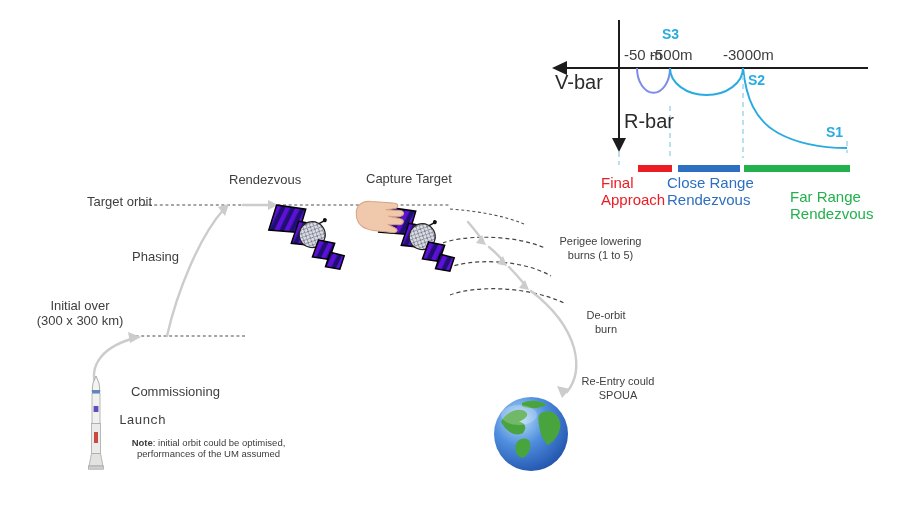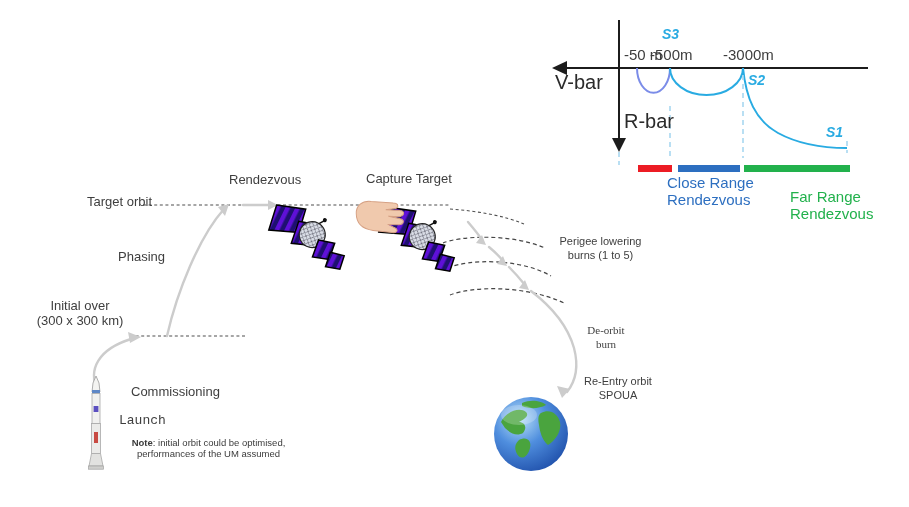--- a/index.html
+++ b/index.html
@@ -7,21 +7,21 @@
     position:relative; width:909px; height:507px; background:#ffffff;
     font-family:"Liberation Sans", sans-serif; overflow:hidden;
   }
   svg.layer { position:absolute; left:0; top:0; }
 
   .label { position:absolute; color:var(--ink,#3e3e3e); font-size:13px; white-space:nowrap; line-height:1.15; }
   .center { text-align:center; white-space:normal; }
   .small  { font-size:15px; }
   .mid    { font-size:11px; line-height:1.25; }
   .axis-label { font-size:20px; color:#2b2b2b; }
-  .station { font-size:14px; font-weight:bold; color:var(--cyan,#29abe2);font-style:italic; }
+  .station { font-size:14px; font-weight:bold; color:var(--cyan,#29abe2); }
   .phase   { font-size:15px; line-height:1.1; font-weight:500; }
   .phase-final { color:var(--red,#ec1c24); }
   .phase-close { color:var(--blue,#2d6fc0); }
   .phase-far   { color:var(--green,#22b14c); }
   .note { font-size:9.5px; line-height:1.2; color:#3b3b3b; }
 
   
   .stroke-axis    { stroke:var(--axis,#1c1c1c); stroke-width:2; fill:none; }
   .fill-axis      { fill:var(--axis,#1c1c1c); }
   .stroke-cyan    { stroke:var(--cyan,#29abe2); stroke-width:2; fill:none; }
@@ -139,61 +139,65 @@
 
       <rect class="fill-red" x="638" y="165" width="34" height="7"></rect>
       <rect class="fill-blue" x="678" y="165" width="62" height="7"></rect>
       <rect class="fill-green" x="744" y="165" width="106" height="7"></rect>
     </g>
   </svg>
 
   <div class="label" style="left:87px; top:195px;">Target orbit</div>
   <div class="label" style="left:229px; top:173px;">Rendezvous</div>
   <div class="label" style="left:366px; top:172px;">Capture Target</div>
-  <div class="label" style="left:118px; top:250px;">Phasing</div>
+  <div class="label" style="left:132px; top:250px;">Phasing</div>
 
   <div class="label center" style="left:33px; top:299px; width:94px;">
     <div>Initial over</div>
     <div>(300 x 300 km)</div>
   </div>
 
   <div class="label" style="left:131px; top:349px;margin-top:36px;">Commissioning</div>
   <div class="label" style="left:119px; top:414px;font-family:Liberation Mono, monospace;">Launch</div>
 
   <div class="note center" style="position:absolute; left:116px; top:437px; width:185px;">
     <div><b>Note</b><span>: initial orbit could be optimised,</span></div>
     <div>performances of the UM assumed</div>
   </div>
 
   <div class="label mid center" style="left:543px; top:235px; width:115px;">
     <div>Perigee lowering</div>
     <div>burns (1 to 5)</div>
   </div>
 
-  <div class="label mid center" style="left:568px; top:324px; width:76px;font-family:Liberation Serif, serif;">
+  <div class="label mid center" style="left:568px; top:309px; width:76px;">
     <div>De-orbit</div>
     <div>burn</div>
   </div>
 
   <div class="label mid center" style="left:570px; top:375px; width:96px;">
-    <div>Re-Entry orbit</div>
+    <div>Re-Entry could</div>
     <div>SPOUA</div>
   </div>
 
   <div class="label axis-label" style="left:555px; top:71px;">V-bar</div>
   <div class="label axis-label" style="left:624px; top:110px;">R-bar</div>
 
   <div class="label station" style="left:662px; top:26px;">S3</div>
   <div class="label station" style="left:748px; top:72px;">S2</div>
   <div class="label station" style="left:826px; top:124px;">S1</div>
 
   <div class="label small" style="left:624px; top:46px;">-50 m</div>
   <div class="label small" style="left:650px; top:46px;">-500m</div>
   <div class="label small" style="left:723px; top:46px;">-3000m</div>
 
+  <div class="label phase phase-final" style="left:601px; top:175px;">
+    <div>Final</div>
+    <div>Approach</div>
+  </div>
   <div class="label phase phase-close" style="left:667px; top:175px;">
     <div>Close Range</div>
     <div>Rendezvous</div>
   </div>
   <div class="label phase phase-far" style="left:790px; top:189px;">
     <div>Far Range</div>
     <div>Rendezvous</div>
   </div>
 
 </div>

